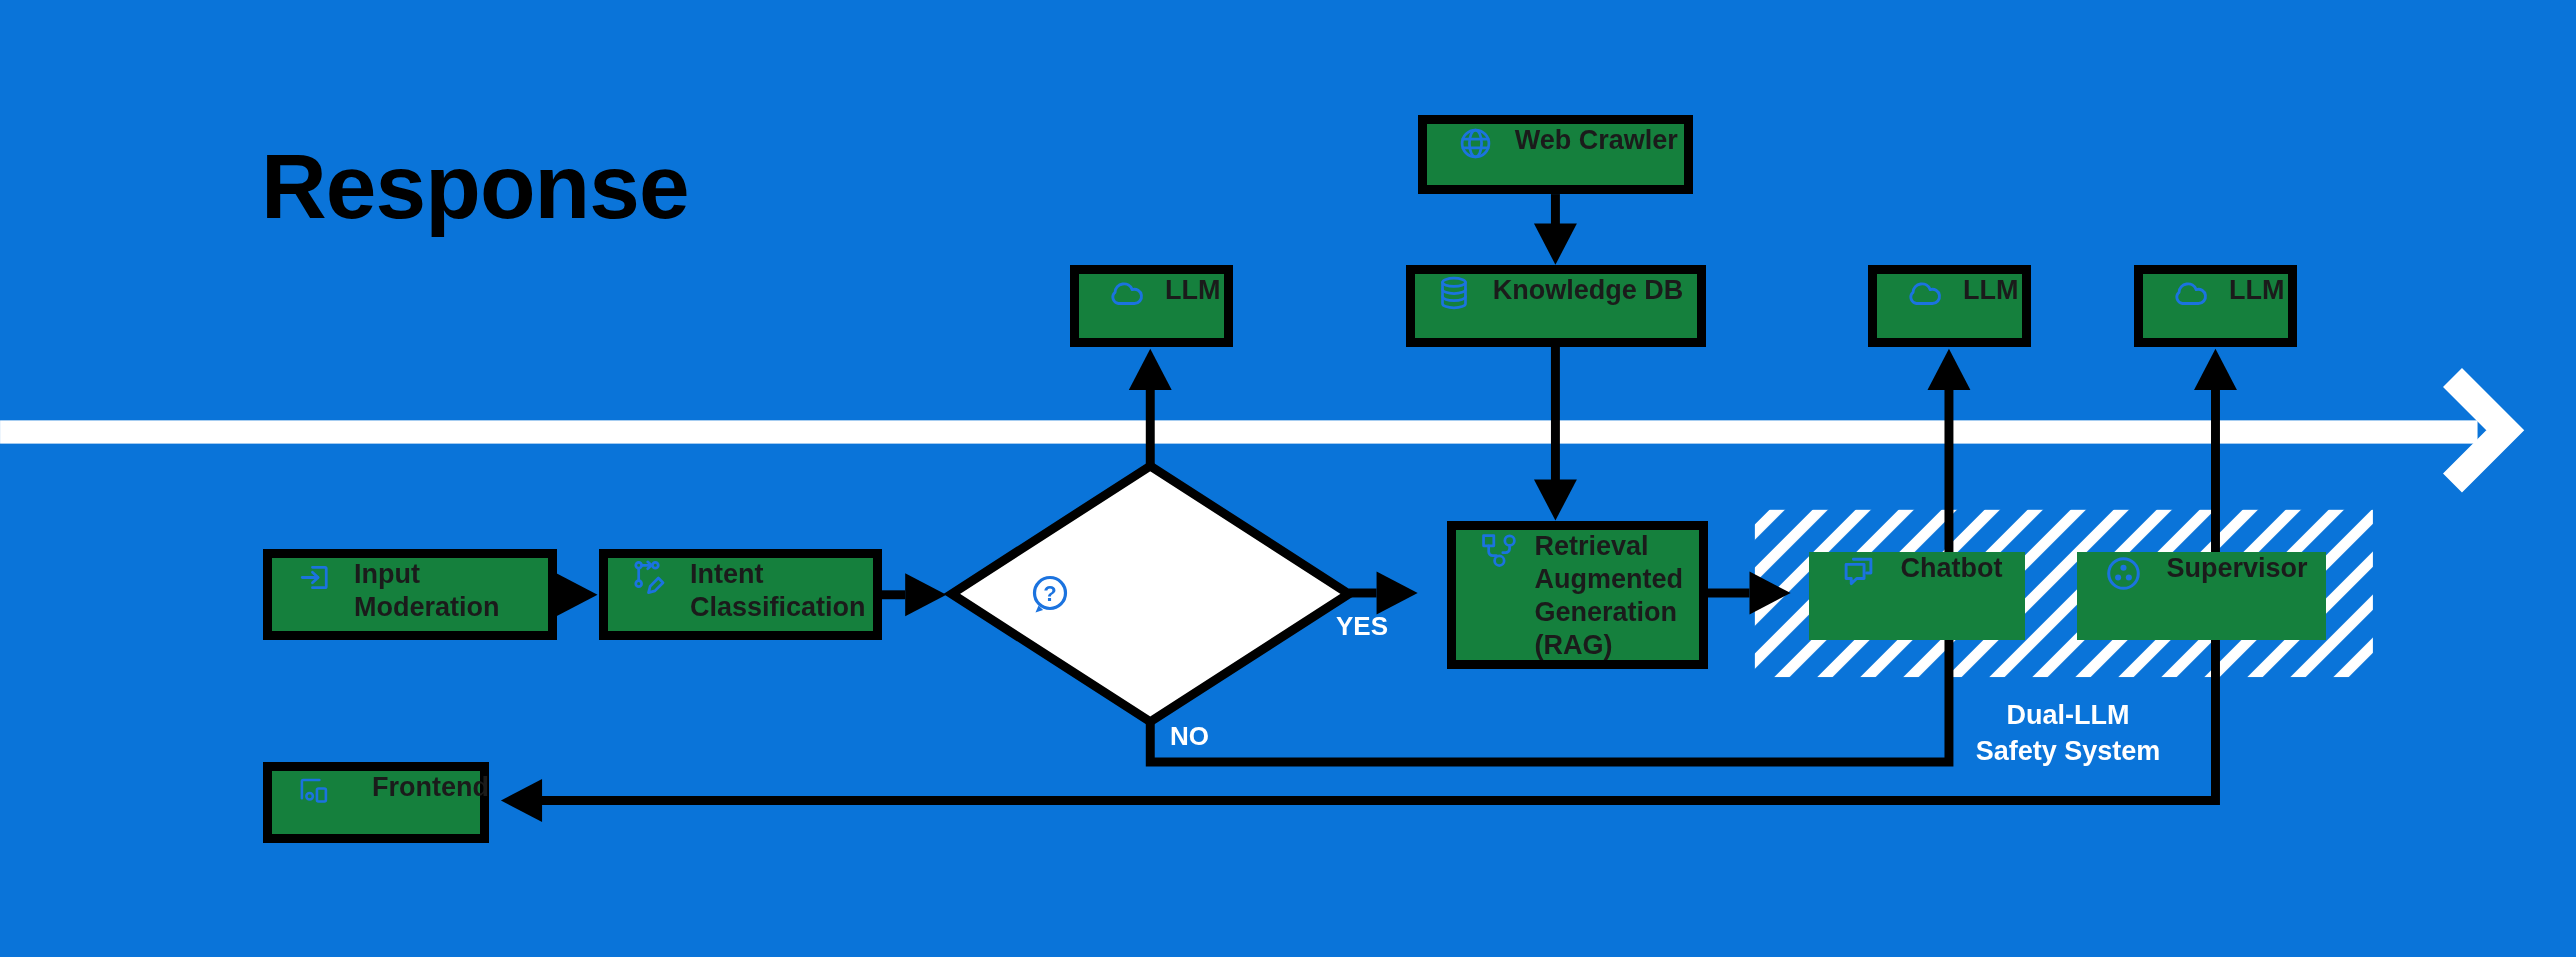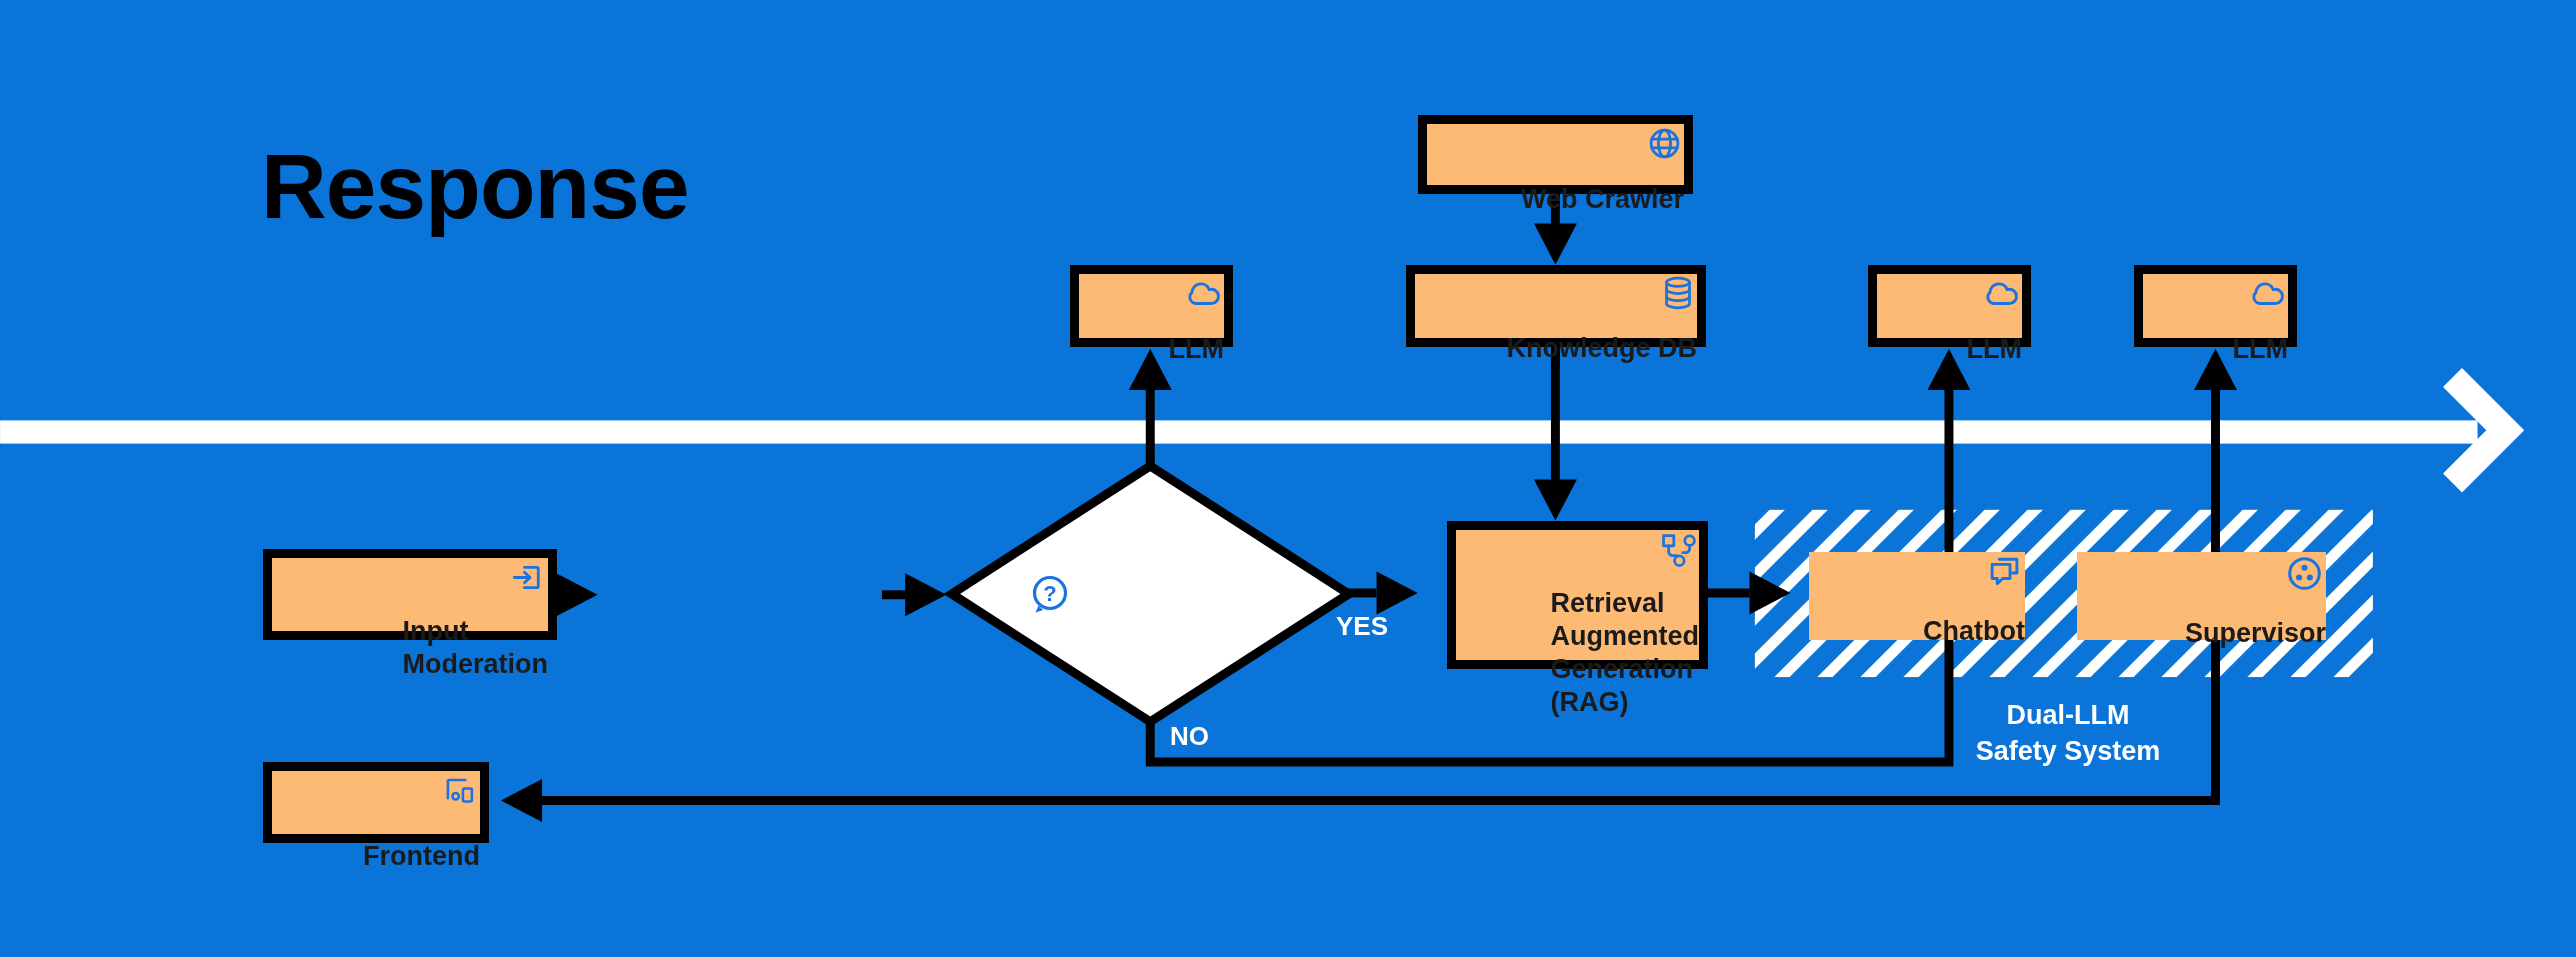--- a/index.html
+++ b/index.html
@@ -10,24 +10,23 @@
     overflow:hidden;
     font-family:"Liberation Sans",sans-serif;
   }
   svg.layer{position:absolute;left:0;top:0;}
   .title{
     position:absolute;left:261px;top:125px;
     color:#000000;font-size:91px;font-weight:700;
     line-height:1.36;letter-spacing:-0.9px;white-space:nowrap;
   }
   .node{
-    position:absolute;background:#fdba74;
-    display:flex;align-items:flex-end;
+    position:absolute;background:#15803d;
+    display:flex;align-items:flex-start;
     box-sizing:border-box;
-    flex-direction:column;
   }
   .bordered{border:9px solid #000000;}
   .label{
     font-size:27px;line-height:33px;font-weight:700;color:#1b1b1b;
     white-space:nowrap;
   }
   .ic{flex:0 0 auto;display:block;}
   .edge-label{
     position:absolute;color:#ffffff;font-weight:700;font-size:26px;white-space:nowrap;
   }
@@ -137,20 +136,35 @@
       <path d="M19 11.5h15.5a1.5 1.5 0 0 1 1.5 1.5v22a1.5 1.5 0 0 1-1.5 1.5H19"></path>
       <path d="M6.5 24h19"></path>
       <path d="M19 17.5l7 6.5-7 6.5"></path>
     </svg>
     <span class="label">
       <span style="display:block">Input</span>
       <span style="display:block">Moderation</span>
     </span>
   </div>
 
+  <div class="node bordered" style="left:599px;top:549px;width:283px;height:91px;padding-left:23px;gap:18px;">
+    <svg class="ic" width="41" height="41" viewBox="0 0 48 48" fill="none" stroke="#1b73df" stroke-width="3.2" stroke-linecap="round" stroke-linejoin="round">
+      <circle cx="9" cy="8.5" r="3.4"></circle>
+      <path d="M9 12v14.5"></path>
+      <circle cx="9" cy="30" r="3.4"></circle>
+      <path d="M12.8 8.5h8.7"></path>
+      <path d="M19.5 4.5l4.5 4-4.5 4"></path>
+      <circle cx="28.5" cy="8.5" r="3.4"></circle>
+      <path d="M20.5 40.5l2-7.5 9.5-9.5 5.5 5.5-9.5 9.5-7.5 2z"></path>
+    </svg>
+    <span class="label">
+      <span style="display:block">Intent</span>
+      <span style="display:block">Classification</span>
+    </span>
+  </div>
 
   <div class="diamond-content">
     <svg class="ic" width="48" height="48" viewBox="0 0 48 48" fill="none" stroke="#1b73df" stroke-width="3.2" stroke-linecap="round">
       <circle cx="25" cy="23" r="15.5"></circle>
       <path d="M13.5 35.5l-3 7 7.6-2.4z" fill="#1b73df" stroke="none"></path>
       <text x="25" y="30.5" font-size="22" font-weight="700" text-anchor="middle" fill="#1b73df" stroke="none">?</text>
     </svg>
   </div>
 
   <div class="node bordered" style="left:1423px;top:521px;width:261px;height:148px;padding-left:21.5px;gap:16px;margin-left:24px;">
@@ -180,21 +194,21 @@
   <div class="node" style="left:2077px;top:552px;width:249px;height:88px;padding-left:25px;gap:21.5px;">
     <svg class="ic" width="43" height="43" viewBox="0 0 48 48" fill="none" stroke="#1b73df" stroke-width="3.4">
       <circle cx="24" cy="24" r="16.5"></circle>
       <circle cx="24" cy="17.5" r="3.4" fill="#1b73df" stroke="none"></circle>
       <circle cx="18" cy="28.5" r="3.4" fill="#1b73df" stroke="none"></circle>
       <circle cx="30" cy="28.5" r="3.4" fill="#1b73df" stroke="none"></circle>
     </svg>
     <span class="label">Supervisor</span>
   </div>
 
-  <div class="node bordered" style="left:263px;top:762px;width:226px;height:81px;padding-left:23px;gap:30px;">
+  <div class="node bordered" style="left:263px;top:762px;width:226px;height:81px;padding-left:23px;gap:38px;">
     <svg class="ic" width="39" height="39" viewBox="0 0 48 48" fill="none" stroke="#1b73df" stroke-width="3.2" stroke-linecap="round" stroke-linejoin="round">
       <path d="M8.5 33.5V12.5a1.5 1.5 0 0 1 1.5-1.5H30"></path>
       <circle cx="18" cy="31" r="4"></circle>
       <rect x="27" y="21.5" width="11" height="16" rx="1.8"></rect>
     </svg>
     <span class="label">Frontend</span>
   </div>
 
   <div class="edge-label" style="left:1336px;top:611px;">YES</div>
   <div class="edge-label" style="left:1170px;top:721px;">NO</div>

